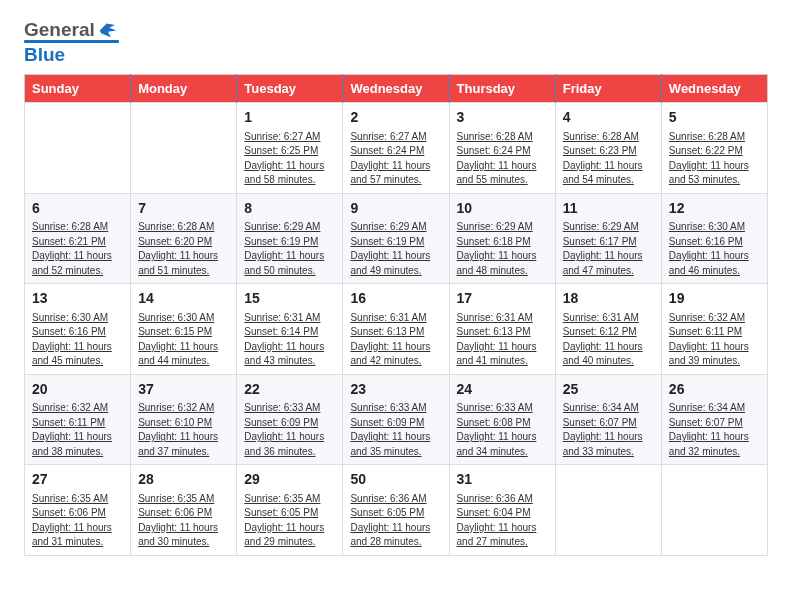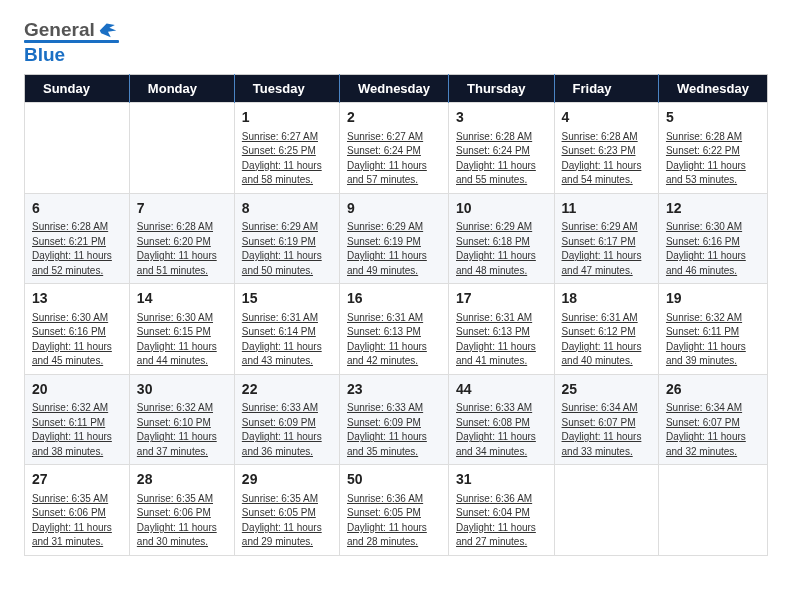--- a/index.html
+++ b/index.html
@@ -39,24 +39,24 @@
       font-size: 15px;
       color: #555;
     }
     .calendar {
       width: 100%;
       border-collapse: collapse;
       border: 1px solid #ccc;
       font-size: 11px;
     }
     .calendar th {
-      background: #0f172a;
+      background: #ef4444;
       color: #fff;
       text-align: left;
-      padding: 6px 18px;
+      padding: 6px 7px;
       font-size: 13px;
       font-weight: bold;
       border-right: 1px solid #4a84c4;
     }
     .calendar th:last-child {
       border-right: none;
     }
     .calendar td {
       vertical-align: top;
       padding: 5px 7px;
@@ -260,39 +260,39 @@
           </td>
         </tr>
         <tr class="row-4">
           <td>
             <span class="day-num">20</span>
             <div class="day-info" style="white-space: pre-line;">Sunrise: 6:32 AM
 Sunset: 6:11 PM
 Daylight: 11 hours and 38 minutes.</div>
           </td>
           <td>
-            <span class="day-num">30</span>
+            <span class="day-num">37</span>
             <div class="day-info" style="white-space: pre-line;">Sunrise: 6:32 AM
 Sunset: 6:10 PM
 Daylight: 11 hours and 37 minutes.</div>
           </td>
           <td>
             <span class="day-num">22</span>
             <div class="day-info" style="white-space: pre-line;">Sunrise: 6:33 AM
 Sunset: 6:09 PM
 Daylight: 11 hours and 36 minutes.</div>
           </td>
           <td>
             <span class="day-num">23</span>
             <div class="day-info" style="white-space: pre-line;">Sunrise: 6:33 AM
 Sunset: 6:09 PM
 Daylight: 11 hours and 35 minutes.</div>
           </td>
           <td>
-            <span class="day-num">44</span>
+            <span class="day-num">24</span>
             <div class="day-info" style="white-space: pre-line;">Sunrise: 6:33 AM
 Sunset: 6:08 PM
 Daylight: 11 hours and 34 minutes.</div>
           </td>
           <td>
             <span class="day-num">25</span>
             <div class="day-info" style="white-space: pre-line;">Sunrise: 6:34 AM
 Sunset: 6:07 PM
 Daylight: 11 hours and 33 minutes.</div>
           </td>

